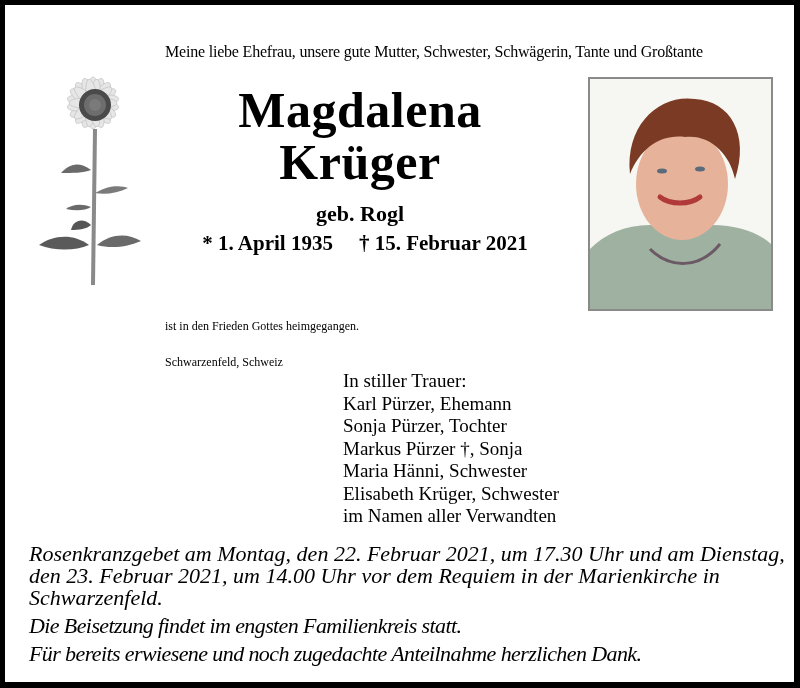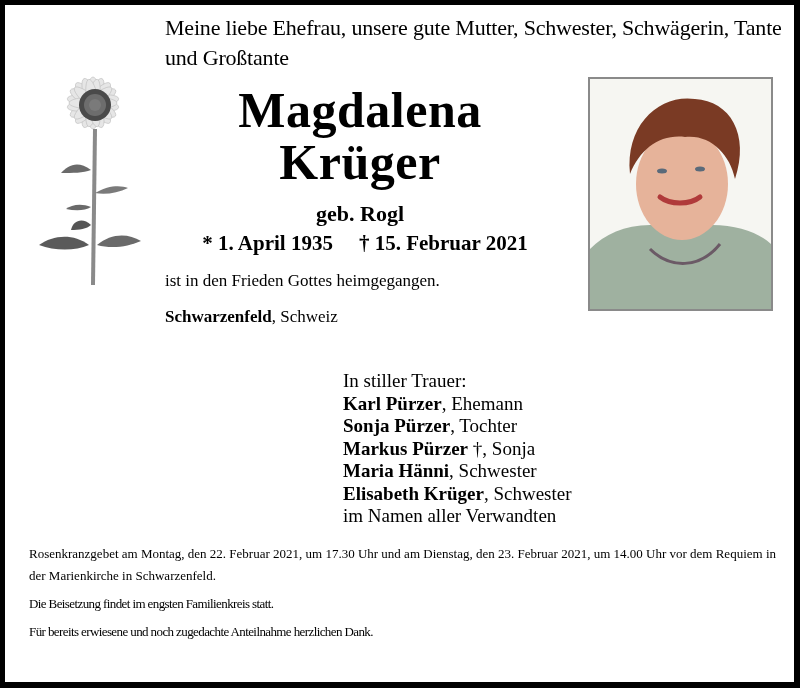--- a/index.html
+++ b/index.html
@@ -1,34 +1,34 @@
 <!DOCTYPE html>
 <html><head>
 <meta charset="utf-8">
 <style>
   html, body { margin: 0; padding: 0; background: #000; }
   body { width: 800px; height: 688px; overflow: hidden; position: relative; font-family: "Liberation Serif", "DejaVu Serif", serif; color: #000; }
   .page { position: absolute; left: 5px; top: 5px; width: 789px; height: 677px; background: #fff; }
   .abs { position: absolute; white-space: nowrap; }
-  .intro { left: 160px; top: 8px; font-size: 22px; line-height: 30px; white-space: normal; width: 620px; letter-spacing: -0.2px; }
+  .intro { left: 160px; top: 35px; font-size: 16px; line-height: 24px; white-space: normal; width: 620px; letter-spacing: -0.2px; }
   .name { left: 180px; width: 350px; text-align: center; font-weight: bold; font-size: 50px; line-height: 50px; letter-spacing: 0.5px; }
   .name1 { top: 80px; }
   .name2 { top: 132px; }
   .geb { left: 180px; width: 350px; text-align: center; top: 196px; font-weight: bold; font-size: 22px; }
   .dates { left: 160px; width: 400px; top: 226px; font-weight: bold; font-size: 21px; text-align: center; }
   .dates .gap { display: inline-block; width: 26px; }
-  .line { font-size: 17px; left: 160px; }
+  .line { font-size: 12px; left: 160px; margin-top: 48px; }
   .l1 { top: 266px; }
   .l2 { top: 302px; }
   .mourners { left: 338px; top: 342px; font-size: 19px; line-height: 22.5px; margin-top: 23px; }
   .mourners div { white-space: nowrap; }
-  .footer { left: 24px; top: 538px; width: 762px; font-size: 13px; line-height: 22px; white-space: normal; }
+  .footer { left: 24px; top: 538px; width: 762px; font-size: 22px; line-height: 22px; white-space: normal; font-style: italic; }
   .footer p { margin: 0 0 6px 0; }
   .footer p.tight { letter-spacing: -0.6px; }
-  b { font-weight: bold; text-align: right; }
+  b { font-weight: normal; text-align: right; }
   .photo { position: absolute; left: 583px; top: 72px; width: 181px; height: 230px; border: 2px solid #8a8a8a; background: #f4f4f0; overflow: hidden; }
   .flower { position: absolute; left: 28px; top: 50px; width: 116px; height: 232px; }
 </style>
 </head>
 <body>
 
 <div class="page">
 
   <svg class="flower" viewBox="0 0 116 232">
     <g fill="#e6e6e6" stroke="#bdbdbd" stroke-width="0.6">

